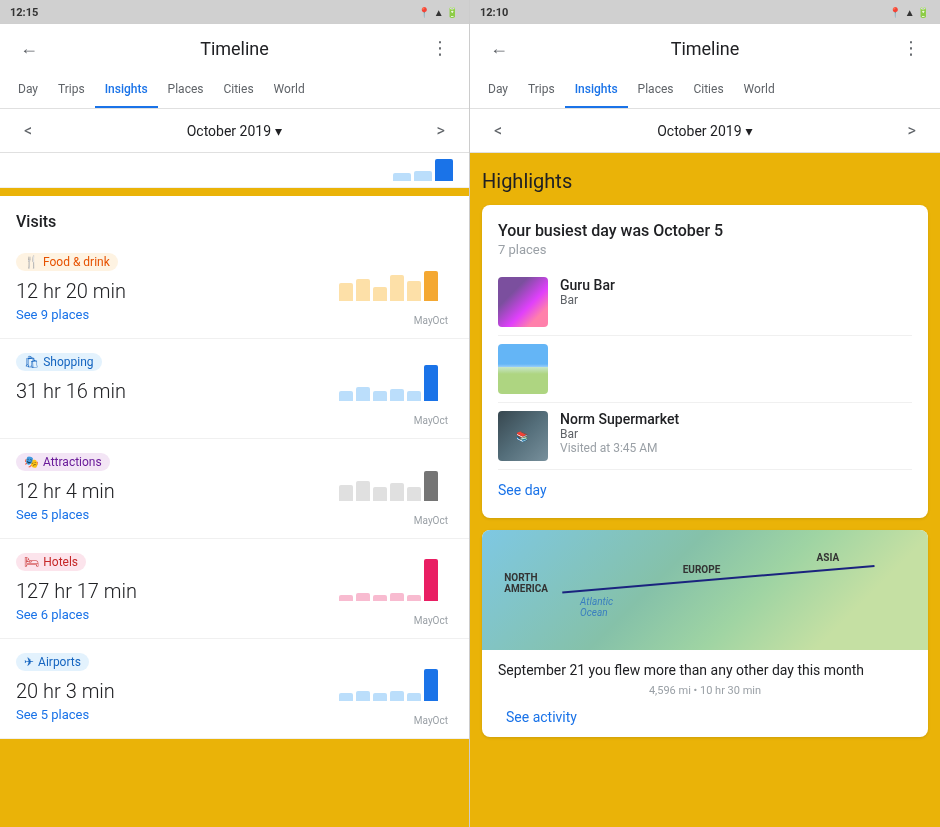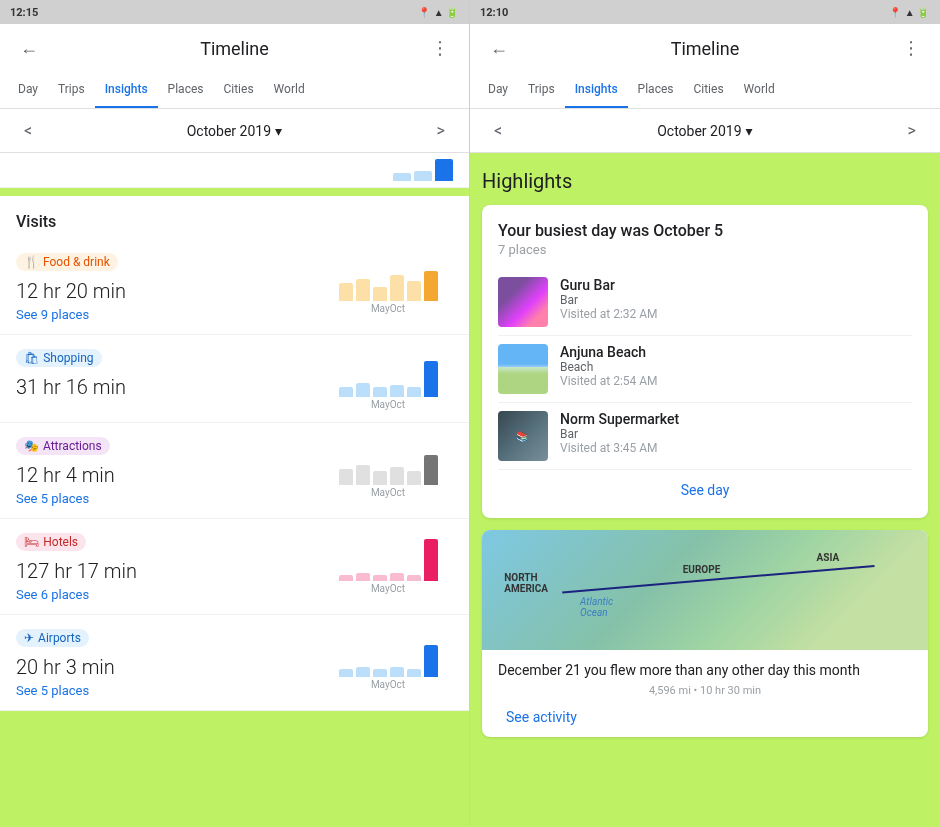--- a/index.html
+++ b/index.html
@@ -100,21 +100,21 @@
     }
     .nav-arrow {
       font-size: 16px;
       color: #5f6368;
       cursor: pointer;
       padding: 4px 8px;
     }
     .scroll-area {
       overflow-y: auto;
       flex: 1;
-      background: #bef264;
+      background: #eab308;
     }
     .visits-section {
       background: #fff;
       margin-top: 8px;
     }
     .visits-title {
       font-size: 16px;
       font-weight: 500;
       color: #202124;
       padding: 16px 16px 8px;
@@ -151,25 +151,25 @@
     .category-info { flex: 1; }
     .bar-chart {
       display: flex;
       align-items: flex-end;
       gap: 3px;
       height: 50px;
       padding-top: 16px;
     }
     .bar-chart-labels {
       display: flex;
-      justify-content: center;
+      justify-content: flex-end;
       width: 120px;
       font-size: 10px;
       color: #9aa0a6;
-      margin-top: 2px;
+      margin-top: 14px;
     }
     .bar-chart-wrapper {
       display: flex;
       flex-direction: column;
       align-items: center;
       width: 130px;
     }
     
     .highlights-section {
       padding: 8px 12px;
@@ -224,21 +224,20 @@
     }
     .place-type {
       font-size: 12px;
       color: #5f6368;
     }
     .place-time {
       font-size: 12px;
       color: #9aa0a6;
     }
     .see-day-link {
-      text-align: center;
       padding: 12px 0 4px;
       font-size: 14px;
       color: #1a73e8;
       cursor: pointer;
     }
     .map-card {
       background: #fff;
       border-radius: 8px;
       overflow: hidden;
       box-shadow: 0 1px 3px rgba(0,0,0,0.12);
@@ -550,32 +549,26 @@
         <div class="busiest-day-title">Your busiest day was October 5</div>
         <div class="busiest-day-subtitle">7 places</div>
 
         <div class="place-item">
           <div class="place-thumb">
             <div class="thumb-bar"></div>
           </div>
           <div class="place-info">
             <div class="place-name">Guru Bar</div>
             <div class="place-type">Bar</div>
-            <div class="place-time">Visited at 2:32 AM</div>
           </div>
         </div>
 
         <div class="place-item">
           <div class="place-thumb">
             <div class="thumb-beach"></div>
-          </div>
-          <div class="place-info">
-            <div class="place-name">Anjuna Beach</div>
-            <div class="place-type">Beach</div>
-            <div class="place-time">Visited at 2:54 AM</div>
           </div>
         </div>
 
         <div class="place-item">
           <div class="place-thumb">
             <div class="thumb-store">📚</div>
           </div>
           <div class="place-info">
             <div class="place-name">Norm Supermarket</div>
             <div class="place-type">Bar</div>
@@ -592,20 +585,20 @@
 
           <span class="map-label" style="left:5%;top:35%;">NORTH<br>AMERICA</span>
           <span class="map-label" style="left:45%;top:28%;">EUROPE</span>
           <span class="map-label" style="left:75%;top:18%;">ASIA</span>
           <span class="map-ocean" style="left:22%;top:55%;">Atlantic<br>Ocean</span>
 
           <svg style="position:absolute;top:0;left:0;width:100%;height:100%;">
             <line x1="18%" y1="52%" x2="88%" y2="30%" stroke="#1a237e" stroke-width="2"></line>
           </svg>
         </div>
-        <div class="map-caption">December 21 you flew more than any other day this month</div>
+        <div class="map-caption">September 21 you flew more than any other day this month</div>
         <div class="map-stats">4,596 mi • 10 hr 30 min</div>
         <div class="see-activity-link">See activity</div>
       </div>
 
     </div>
   </div>
 </div>
 
 </body></html>

